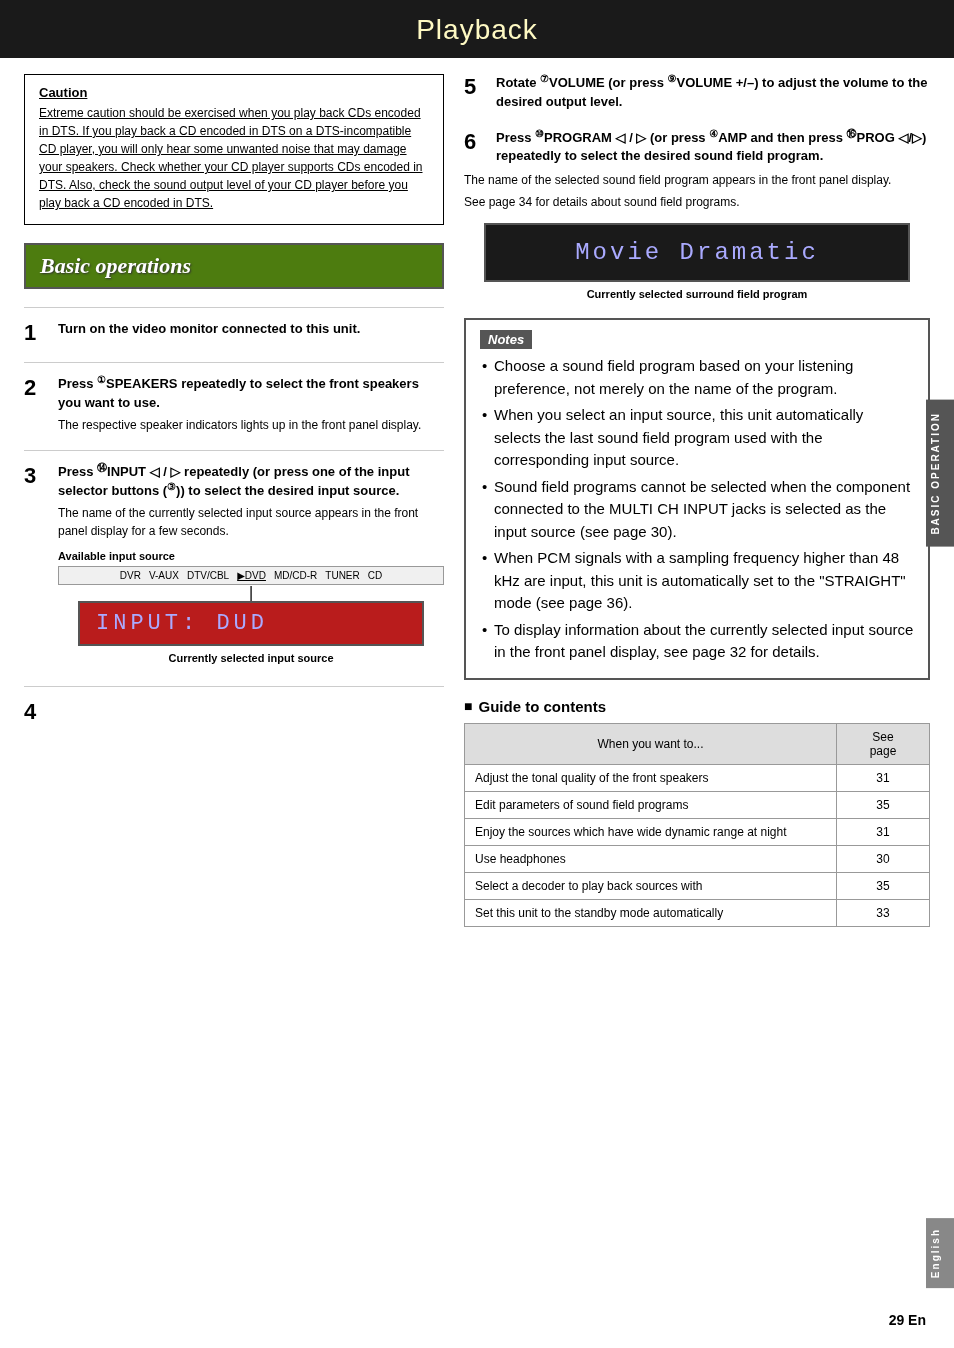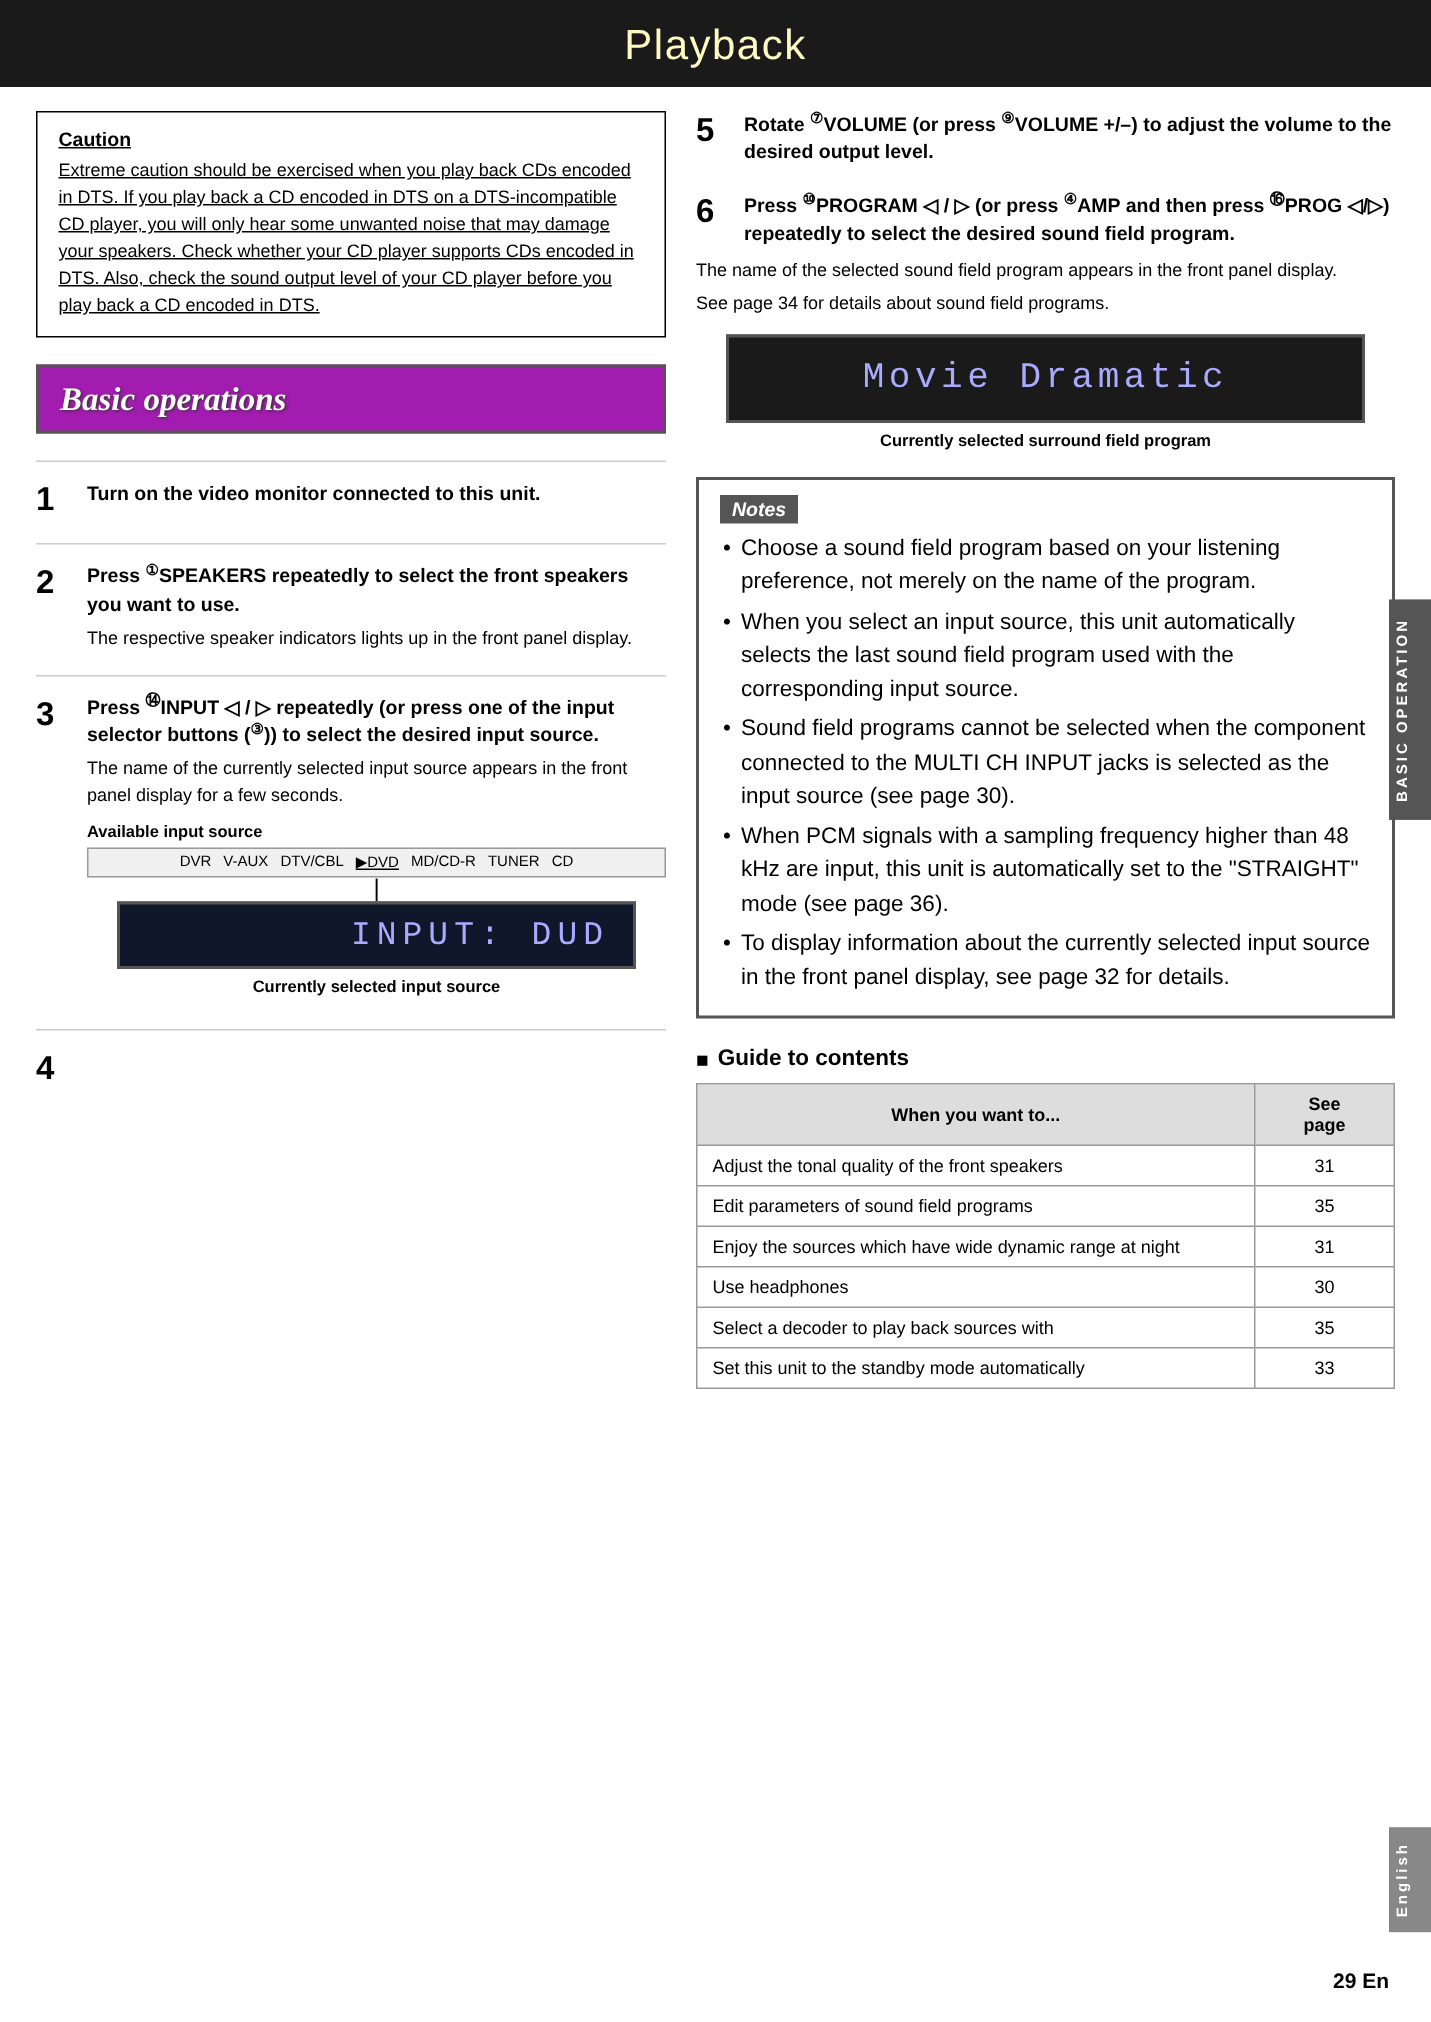--- a/index.html
+++ b/index.html
@@ -53,21 +53,21 @@
       font-size: 13px;
       margin-bottom: 4px;
     }
     .caution-box p {
       font-size: 12px;
       line-height: 1.5;
     }
 
     
     .section-header {
-      background: #a21caf;
+      background: #4d7c0f;
       padding: 8px 14px;
       margin-bottom: 18px;
       border: 2px solid #555;
     }
     .section-header h2 {
       font-size: 22px;
       font-style: italic;
       font-weight: bold;
       color: #fff;
       font-family: Georgia, serif;
@@ -126,26 +126,26 @@
       gap: 8px;
     }
     .input-selector-bar span {
       font-size: 10px;
     }
     .input-selector-bar .selected-item {
       text-decoration: underline;
     }
     .input-display-box {
       border: 2px solid #555;
-      background: #0f172a;
+      background: #b91c1c;
       color: #aaf;
       font-family: 'Courier New', monospace;
       font-size: 22px;
       letter-spacing: 4px;
-      text-align: right;
+      text-align: left;
       padding: 8px 16px;
       margin: 0 20px;
     }
     .arrow-down {
       text-align: center;
       font-size: 16px;
       line-height: 1;
       margin-bottom: 0;
     }
     .input-diagram-caption {
@@ -250,21 +250,21 @@
     }
     .guide-table {
       width: 100%;
       border-collapse: collapse;
       font-size: 12px;
     }
     .guide-table th {
       background: #ddd;
       border: 1px solid #999;
       padding: 6px 10px;
-      font-weight: bold;
+      font-weight: normal;
       text-align: center;
     }
     .guide-table th.left-th {
       text-align: center;
       width: 80%;
     }
     .guide-table th.right-th {
       text-align: center;
       width: 20%;
     }

